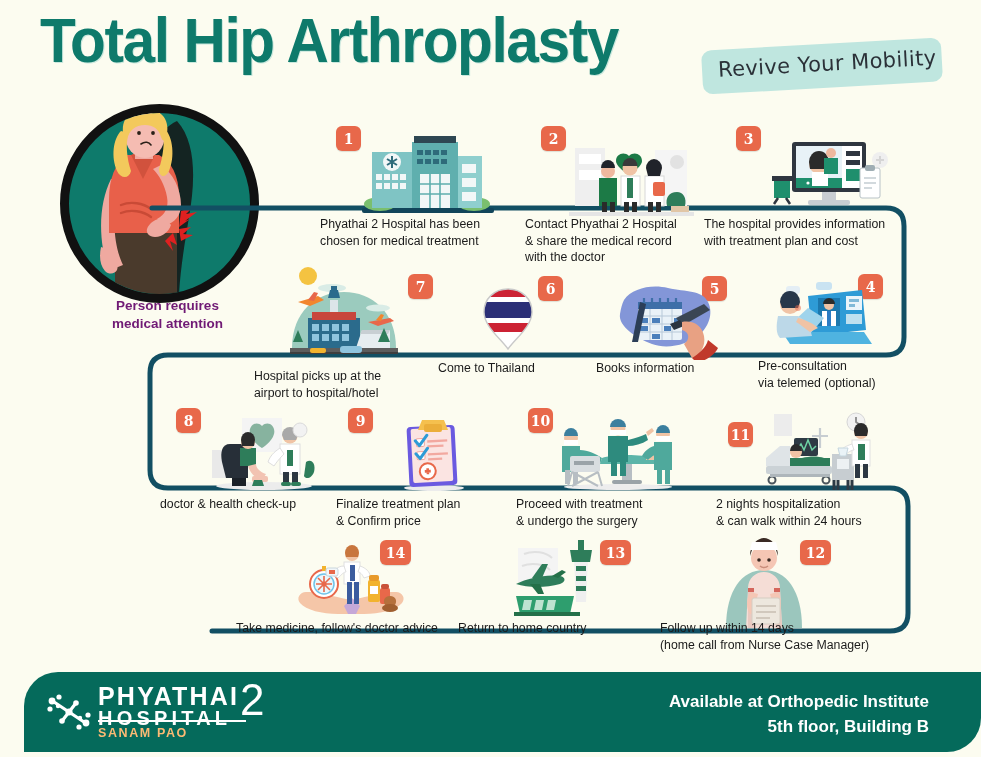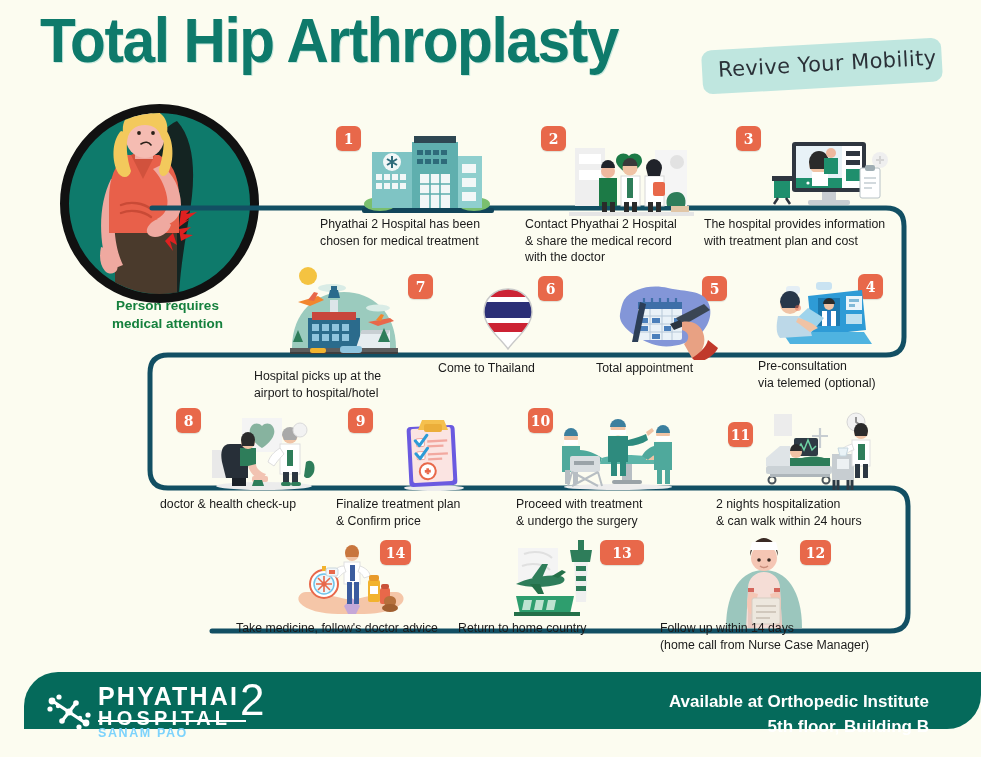--- a/index.html
+++ b/index.html
@@ -38,21 +38,21 @@
 
   
   .hero-wrap{position:absolute;left:60px;top:104px;width:215px;height:185px;}
   .hero-ring{
     position:absolute;left:0;top:0;width:199px;height:199px;
     border-radius:50%;background:#0E7A6B;border:9px solid #111111;
     box-sizing:border-box;overflow:hidden;
   }
   .hero-caption{
     position:absolute;left:-5px;top:193px;width:225px;
-    text-align:center;font-size:13.5px;font-weight:bold;color:#15803d;
+    text-align:center;font-size:13.5px;font-weight:bold;color:#701a75;
     line-height:18px;
   }
 
   
   .connector{position:absolute;left:0;top:0;width:981px;height:757px;pointer-events:none;}
 
   
   .step{position:absolute;}
   .step .num{
     position:absolute;
@@ -64,41 +64,41 @@
     box-shadow:0 1px 1px rgba(0,0,0,.12);
   }
   .step .art{position:absolute;}
   .step .cap{
     position:absolute;text-align:left;
     font-size:12.3px;color:#1B1B1B;line-height:16.5px;font-weight:500;
   }
 
   
   .footer{
-    position:absolute;left:24px;top:672px;width:957px;height:57px;
+    position:absolute;left:24px;top:672px;width:957px;height:80px;
     background:#056A5B;
     border-top-left-radius:34px;border-bottom-left-radius:0;
     border-top-right-radius:0;border-bottom-right-radius:34px;
   }
   .logo-mark{position:absolute;left:22px;top:20px;width:46px;height:40px;}
   .logo-text{position:absolute;left:74px;top:12px;color:#fff;}
   .logo-phy{
     font-size:25px;font-weight:bold;letter-spacing:2.2px;line-height:25px;
     font-family:"Liberation Sans", sans-serif;
   }
   .logo-hos{
     font-size:20px;font-weight:bold;letter-spacing:4.2px;line-height:18px;
   }
   .logo-two{
     position:absolute;left:216px;top:6px;font-size:44px;color:#fff;
     font-family:"Liberation Sans", sans-serif;font-weight:300;line-height:44px;
   }
   .logo-rule{position:absolute;left:74px;top:48px;width:148px;height:1.5px;background:#fff;}
   .logo-sanam{
-    position:absolute;left:74px;top:54px;color:#7dd3fc;
+    position:absolute;left:74px;top:54px;color:#fdba74;
     font-size:12.5px;font-weight:bold;letter-spacing:1.6px;
   }
   .footer-avail{
     position:absolute;right:52px;top:17px;text-align:right;color:#fff;
     font-size:17px;font-weight:bold;line-height:25px;
   }
 </style>
 </head>
 <body>
 
@@ -386,21 +386,21 @@
           <path d="M34 16 v6 M42 16 v6 M50 16 v6 M58 16 v6 M66 16 v6"></path>
         </g>
         <path d="M30 20 l-8 40 l6 0 l8 -38 z" fill="#2C3E57"></path>
         <path d="M66 36 L94 22 L100 28 L72 44 Z" fill="#3A4654"></path>
         <path d="M60 42 l10 -4 l4 6 l-10 4 z" fill="#2B3440"></path>
         <path d="M72 40 C84 38 92 44 94 54 C96 64 90 74 82 76 L74 62 C80 58 80 50 72 48 Z" fill="#E8A183"></path>
         <path d="M82 76 C88 72 96 66 98 58 L108 66 C104 74 94 80 86 80 Z" fill="#C0392B"></path>
       </svg>
     </div>
     <div class="cap" style="left:-10px;top:88px;width:180px;">
-      <div>Total appointment</div>
+      <div>Books information</div>
     </div>
   </div>
 
   <div class="step" style="left:764px;top:268px;width:170px;height:120px;">
     <div class="num" style="left:94px;top:6px;">4</div>
     <div class="art" style="left:4px;top:10px;">
       <svg width="110" height="76" viewBox="0 0 110 76">
         <rect x="18" y="8" width="14" height="8" rx="3" fill="#E4EEF5"></rect>
         <rect x="48" y="4" width="16" height="8" rx="3" fill="#C9E3F2"></rect>
         <path d="M40 18 L94 12 L98 52 L44 58 Z" fill="#2E9BD6"></path>
@@ -620,21 +620,21 @@
         <path d="M90 66 C86 62 88 56 94 56 C100 56 102 62 98 66 Z" fill="#B5703C"></path>
         <ellipse cx="94" cy="68" rx="8" ry="4" fill="#A05F30"></ellipse>
       </svg>
     </div>
     <div class="cap" style="left:-52px;top:86px;width:290px;">
       <div>Take medicine, follow's doctor advice</div>
     </div>
   </div>
 
   <div class="step" style="left:500px;top:534px;width:180px;height:110px;">
-    <div class="num" style="left:100px;top:6px;width:44px;">13</div>
+    <div class="num" style="left:100px;top:6px;width:31px;">13</div>
     <div class="art" style="left:8px;top:6px;">
       <svg width="105" height="80" viewBox="0 0 105 80">
         <rect x="10" y="8" width="40" height="34" fill="#F4F4F4"></rect>
         <path d="M16 14 C26 10 38 12 44 18" stroke="#E0E0E0" stroke-width="2" fill="none"></path>
         <path d="M14 26 C24 22 36 24 42 30" stroke="#E0E0E0" stroke-width="2" fill="none"></path>
 
         <path d="M66 18 L80 18 L78 62 L68 62 Z" fill="#EFEFEF"></path>
         <path d="M62 10 L84 10 L82 22 L64 22 Z" fill="#2E7D5A"></path>
         <rect x="70" y="0" width="6" height="10" fill="#2E7D5A"></rect>
         <g fill="#2E7D5A">

